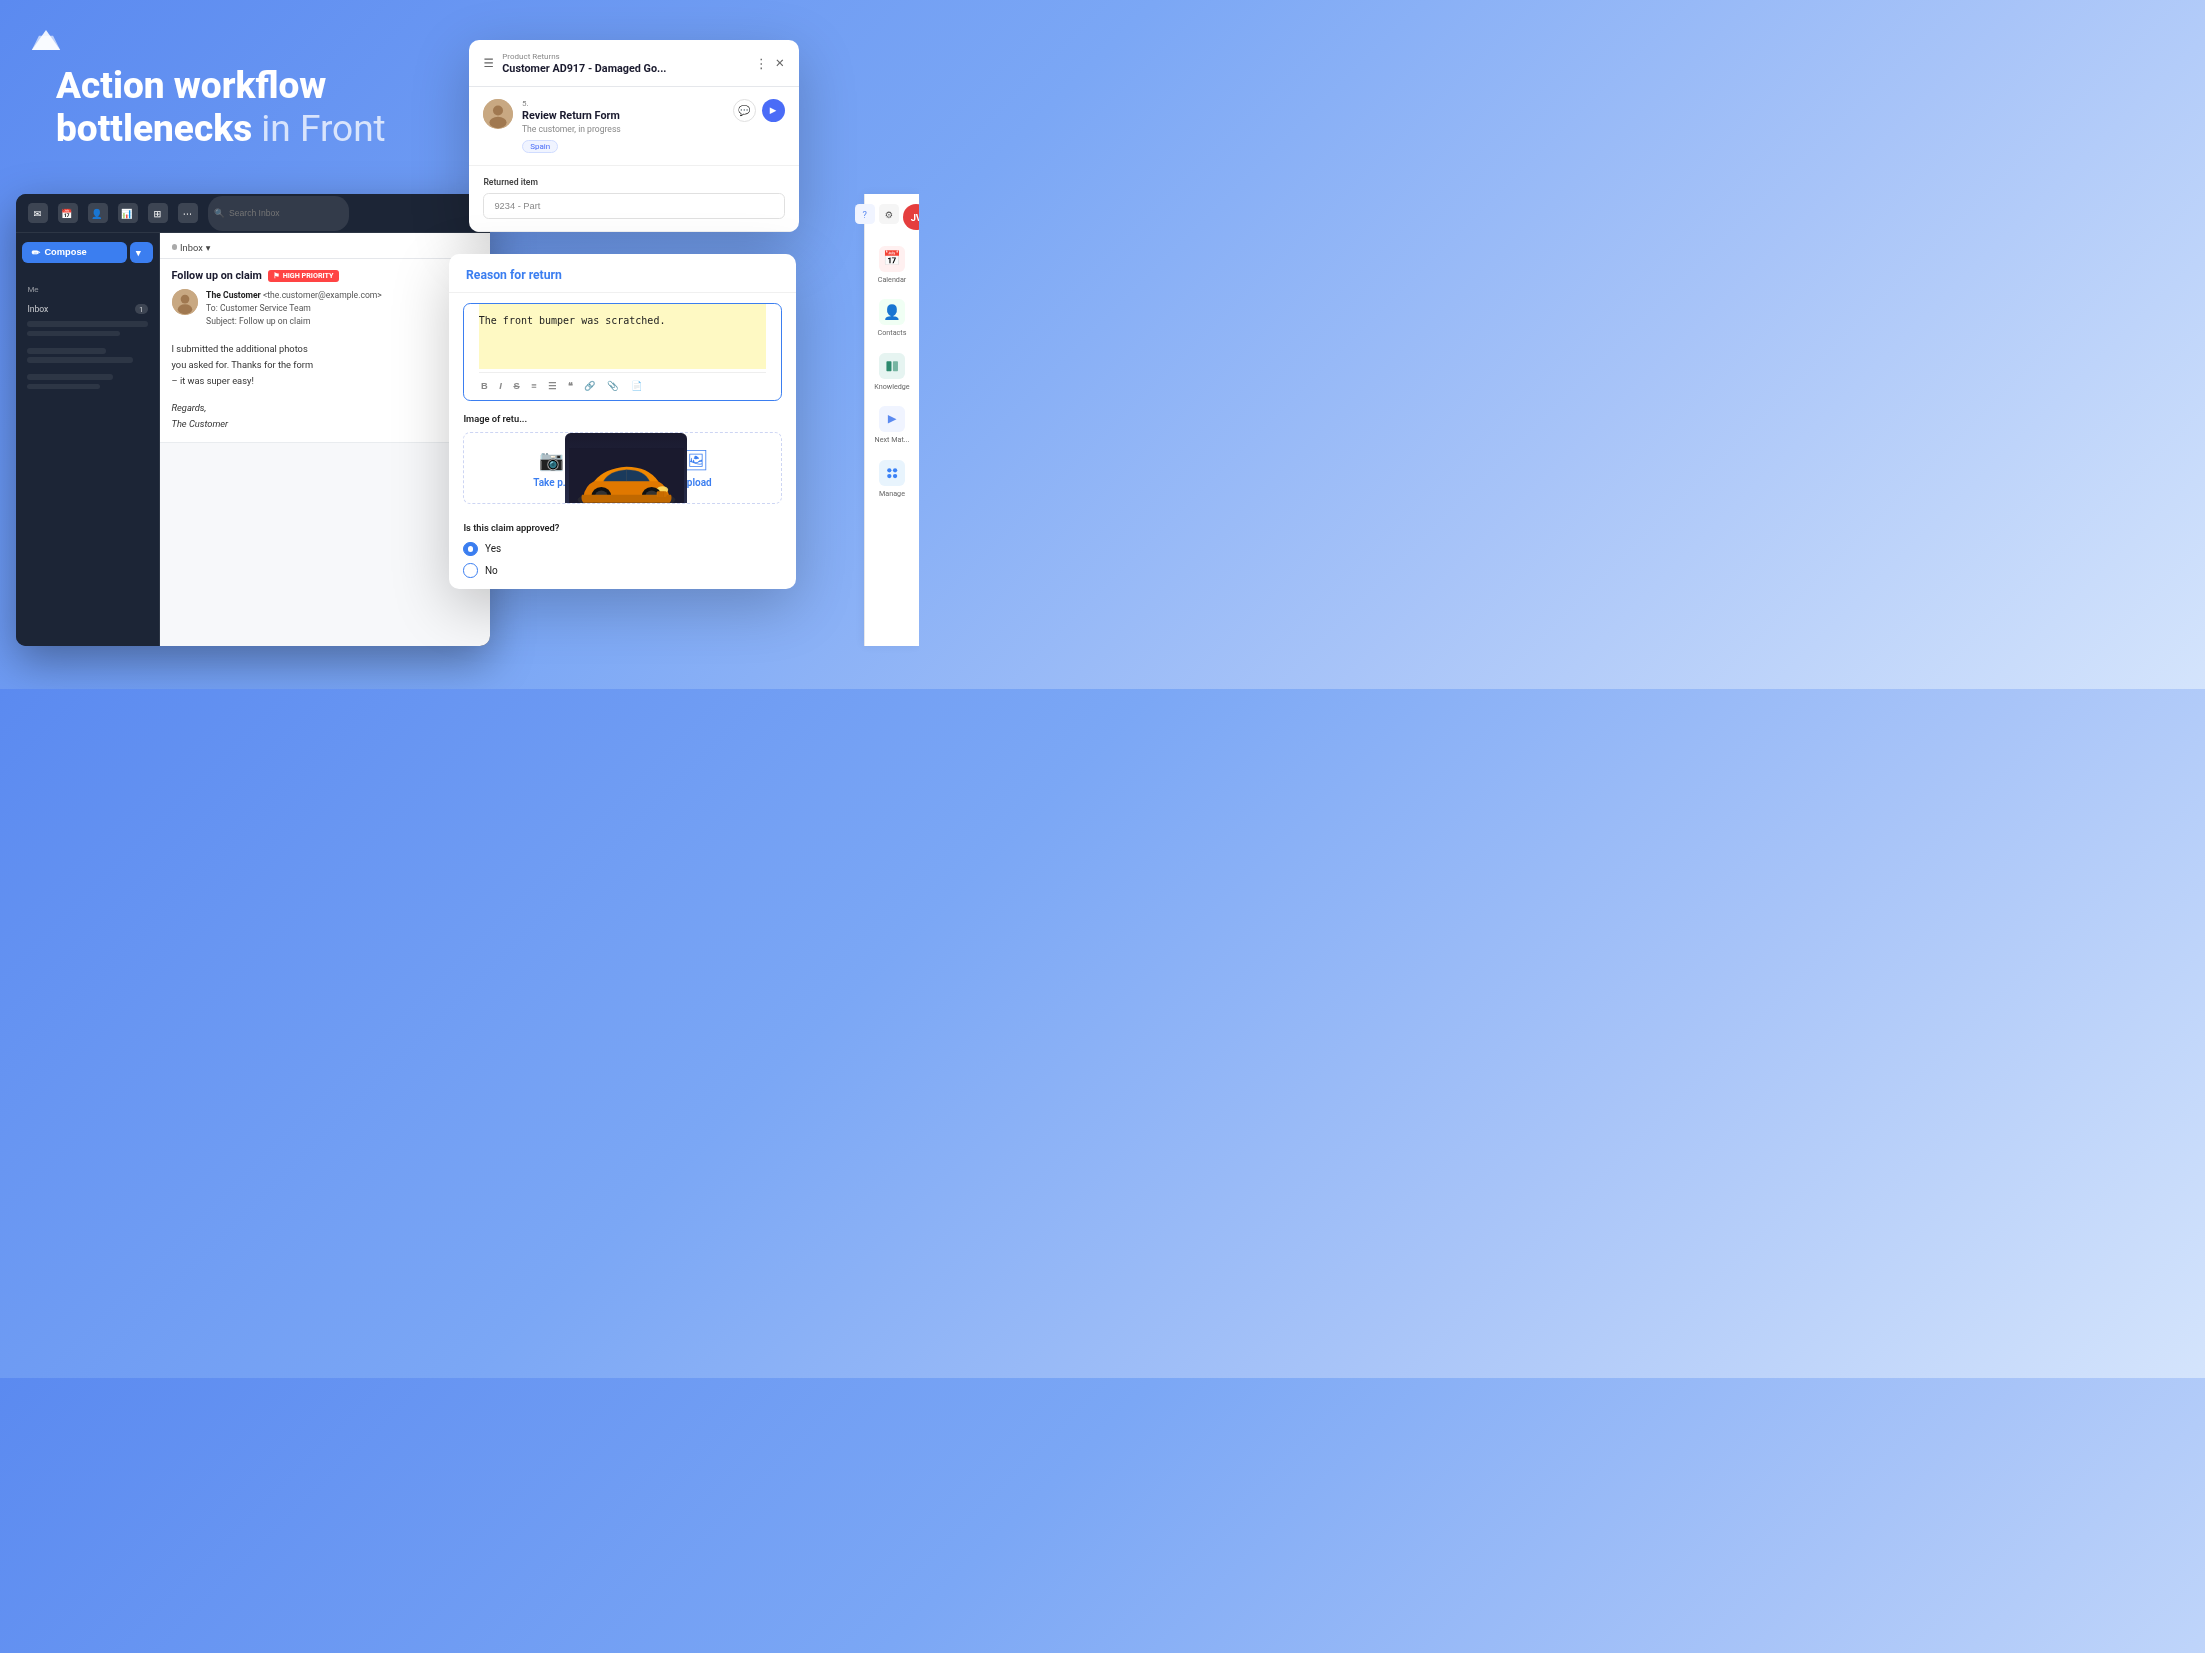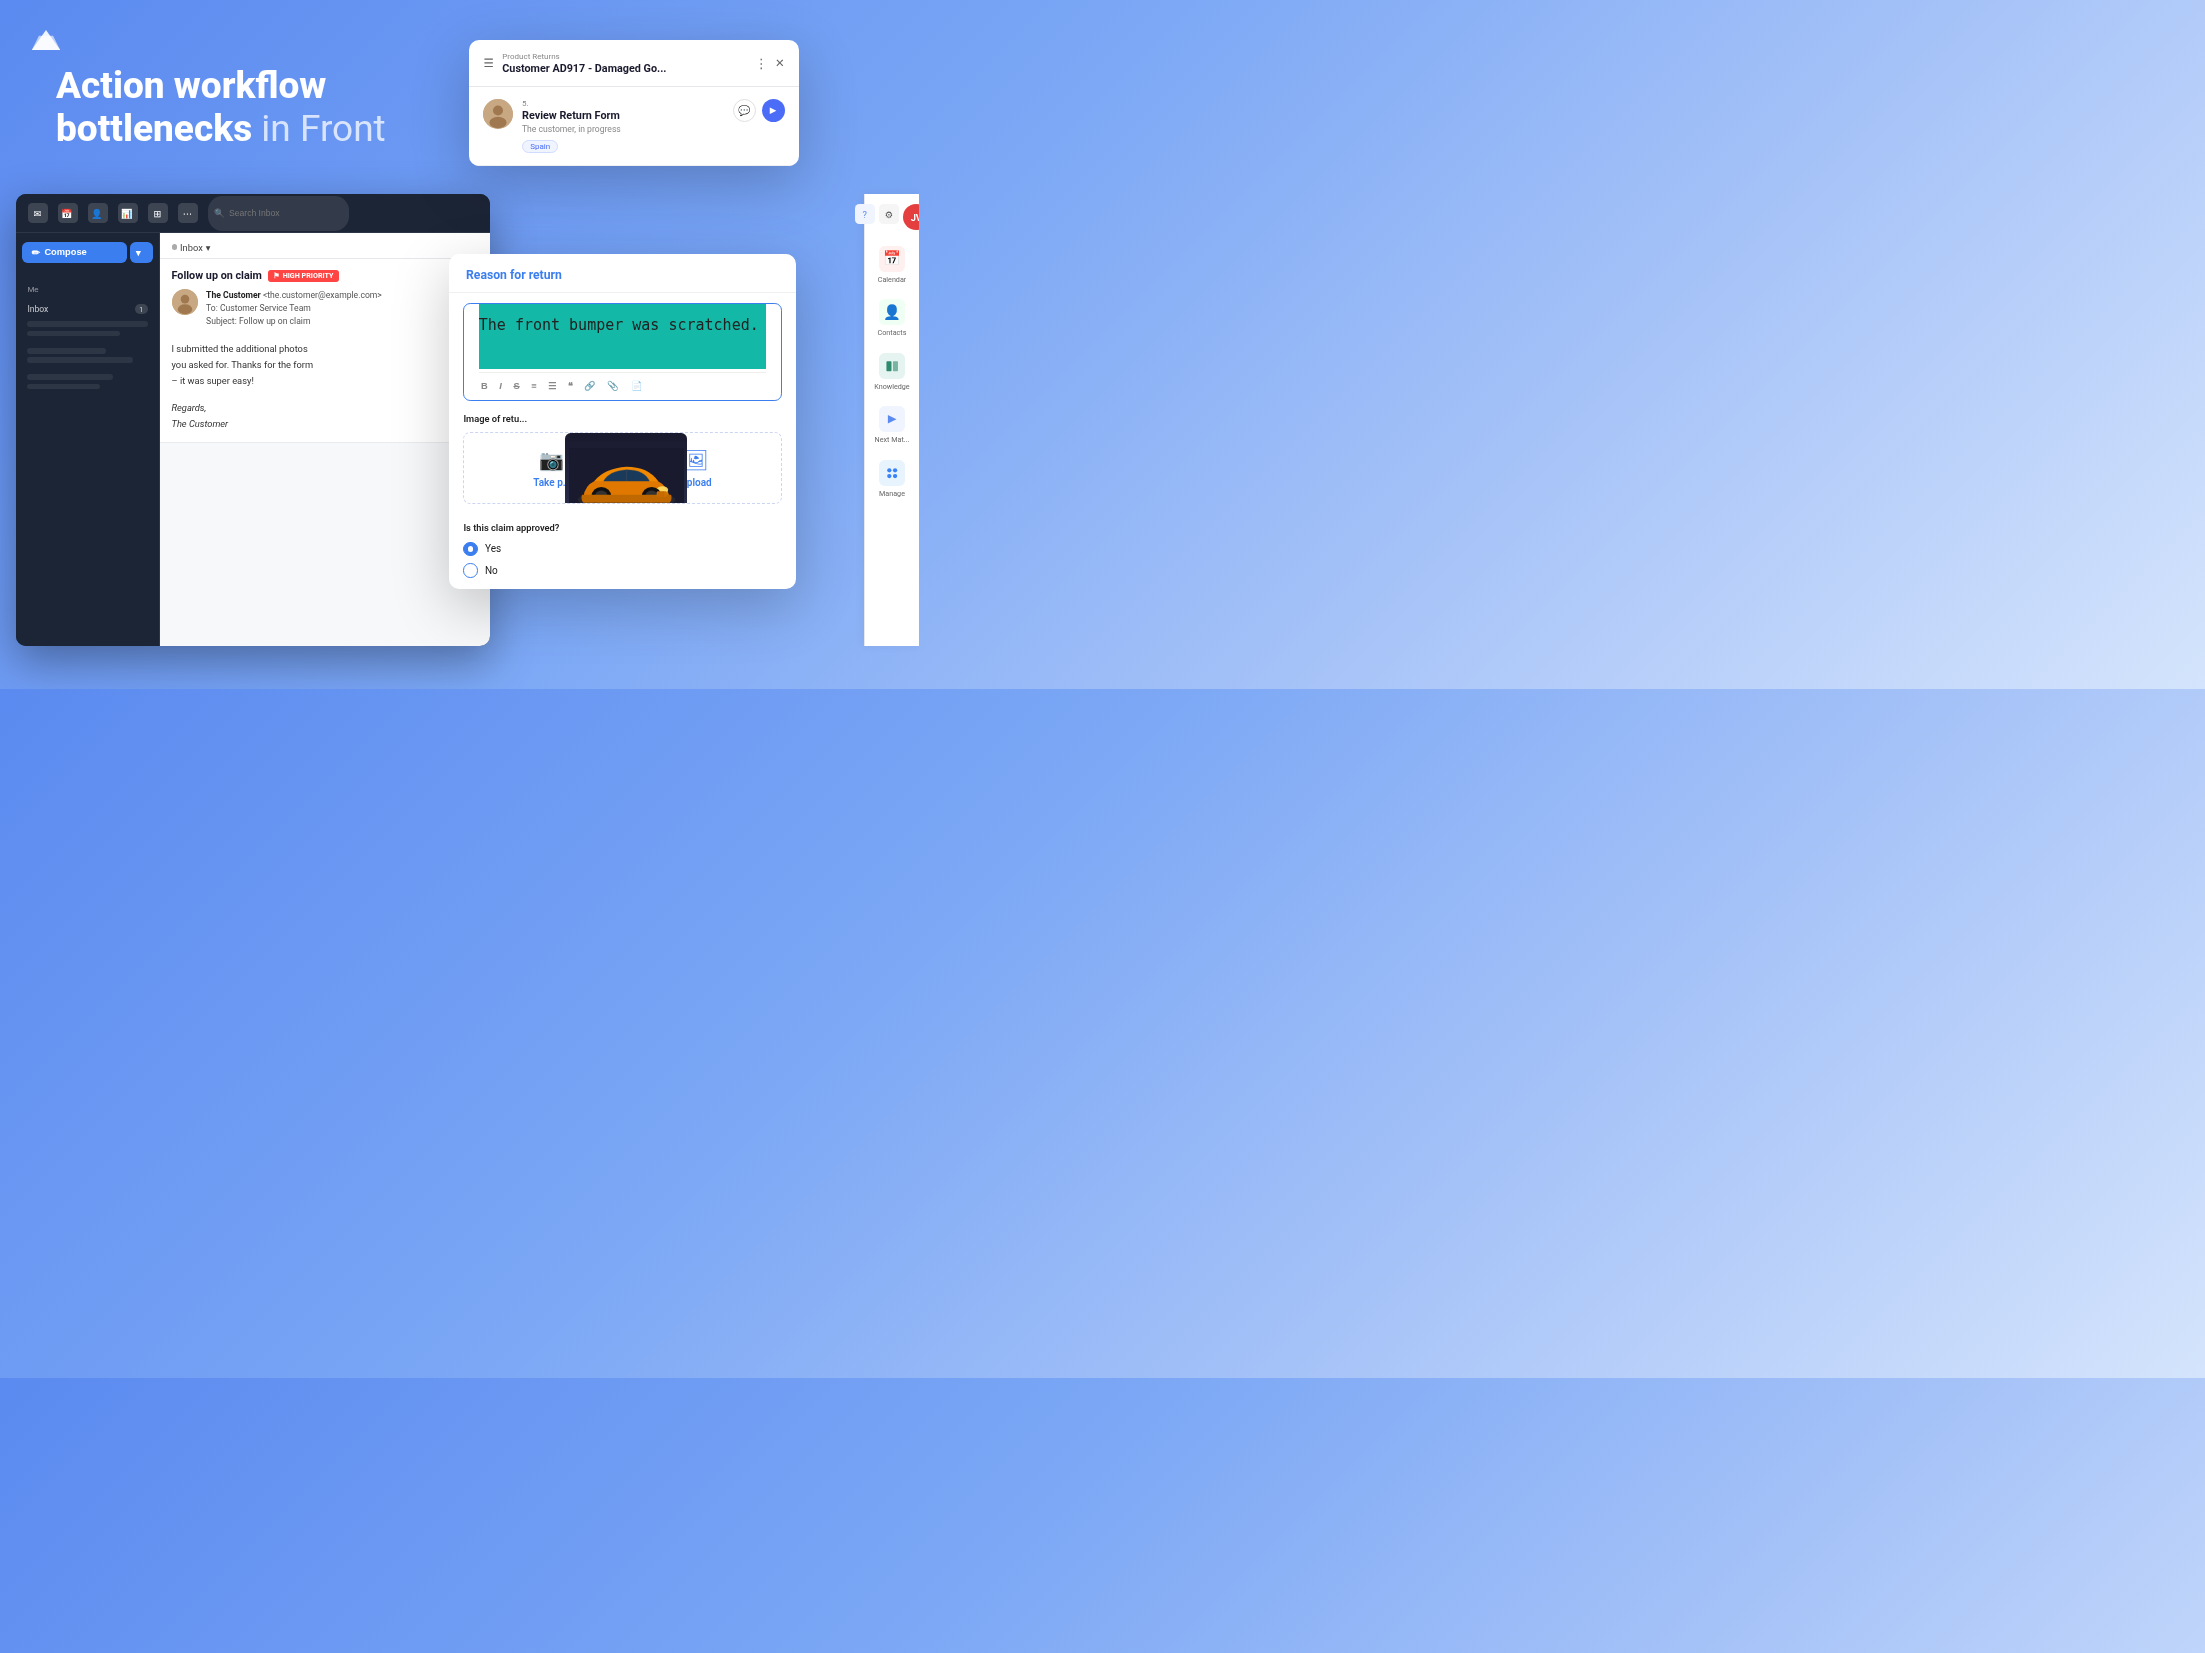--- a/index.html
+++ b/index.html
@@ -381,27 +381,27 @@
       padding: 0 14.4px 0;
       margin: 10px 14.4px 0;
       border: 1.4px solid #3b7ef0;
       border-radius: 7.2px;
       overflow: hidden;
     }
     .reason-textarea {
       width: 100%;
       border: none;
       outline: none;
-      font-size: 15px;
+      font-size: 10px;
       color: #222;
       line-height: 1.6;
       resize: none;
       height: 65px;
       padding: 8.6px 0 5.7px;
-      background: #14b8a6;
+      background: #fef9c3;
     }
     .editor-toolbar {
       display: flex;
       align-items: center;
       gap: 7.2px;
       padding: 5.7px 0 7.2px;
       border-top: 0.7px solid #eee;
     }
     .editor-btn {
       color: #888;
@@ -706,20 +706,24 @@
       <div class="step-title">Review Return Form</div>
       <div class="step-subtitle">The customer, in progress</div>
       <span class="step-tag">Spain</span>
     </div>
     <div class="step-actions">
       <div class="step-comment-icon">💬</div>
       <div class="step-play-icon">▶</div>
     </div>
   </div>
 
+  <div class="form-section">
+    <div class="field-label">Returned item</div>
+    <input class="field-input" value="9234 - Part" placeholder="" style="">
+  </div>
 </div>
 
 <div class="reason-modal">
   <div class="reason-header">
     <div class="reason-title">Reason for return</div>
   </div>
 
   <div style="padding: 0 0 0 0;">
     <div class="reason-textarea-wrap">
       <textarea class="reason-textarea" style="">The front bumper was scratched.</textarea>

